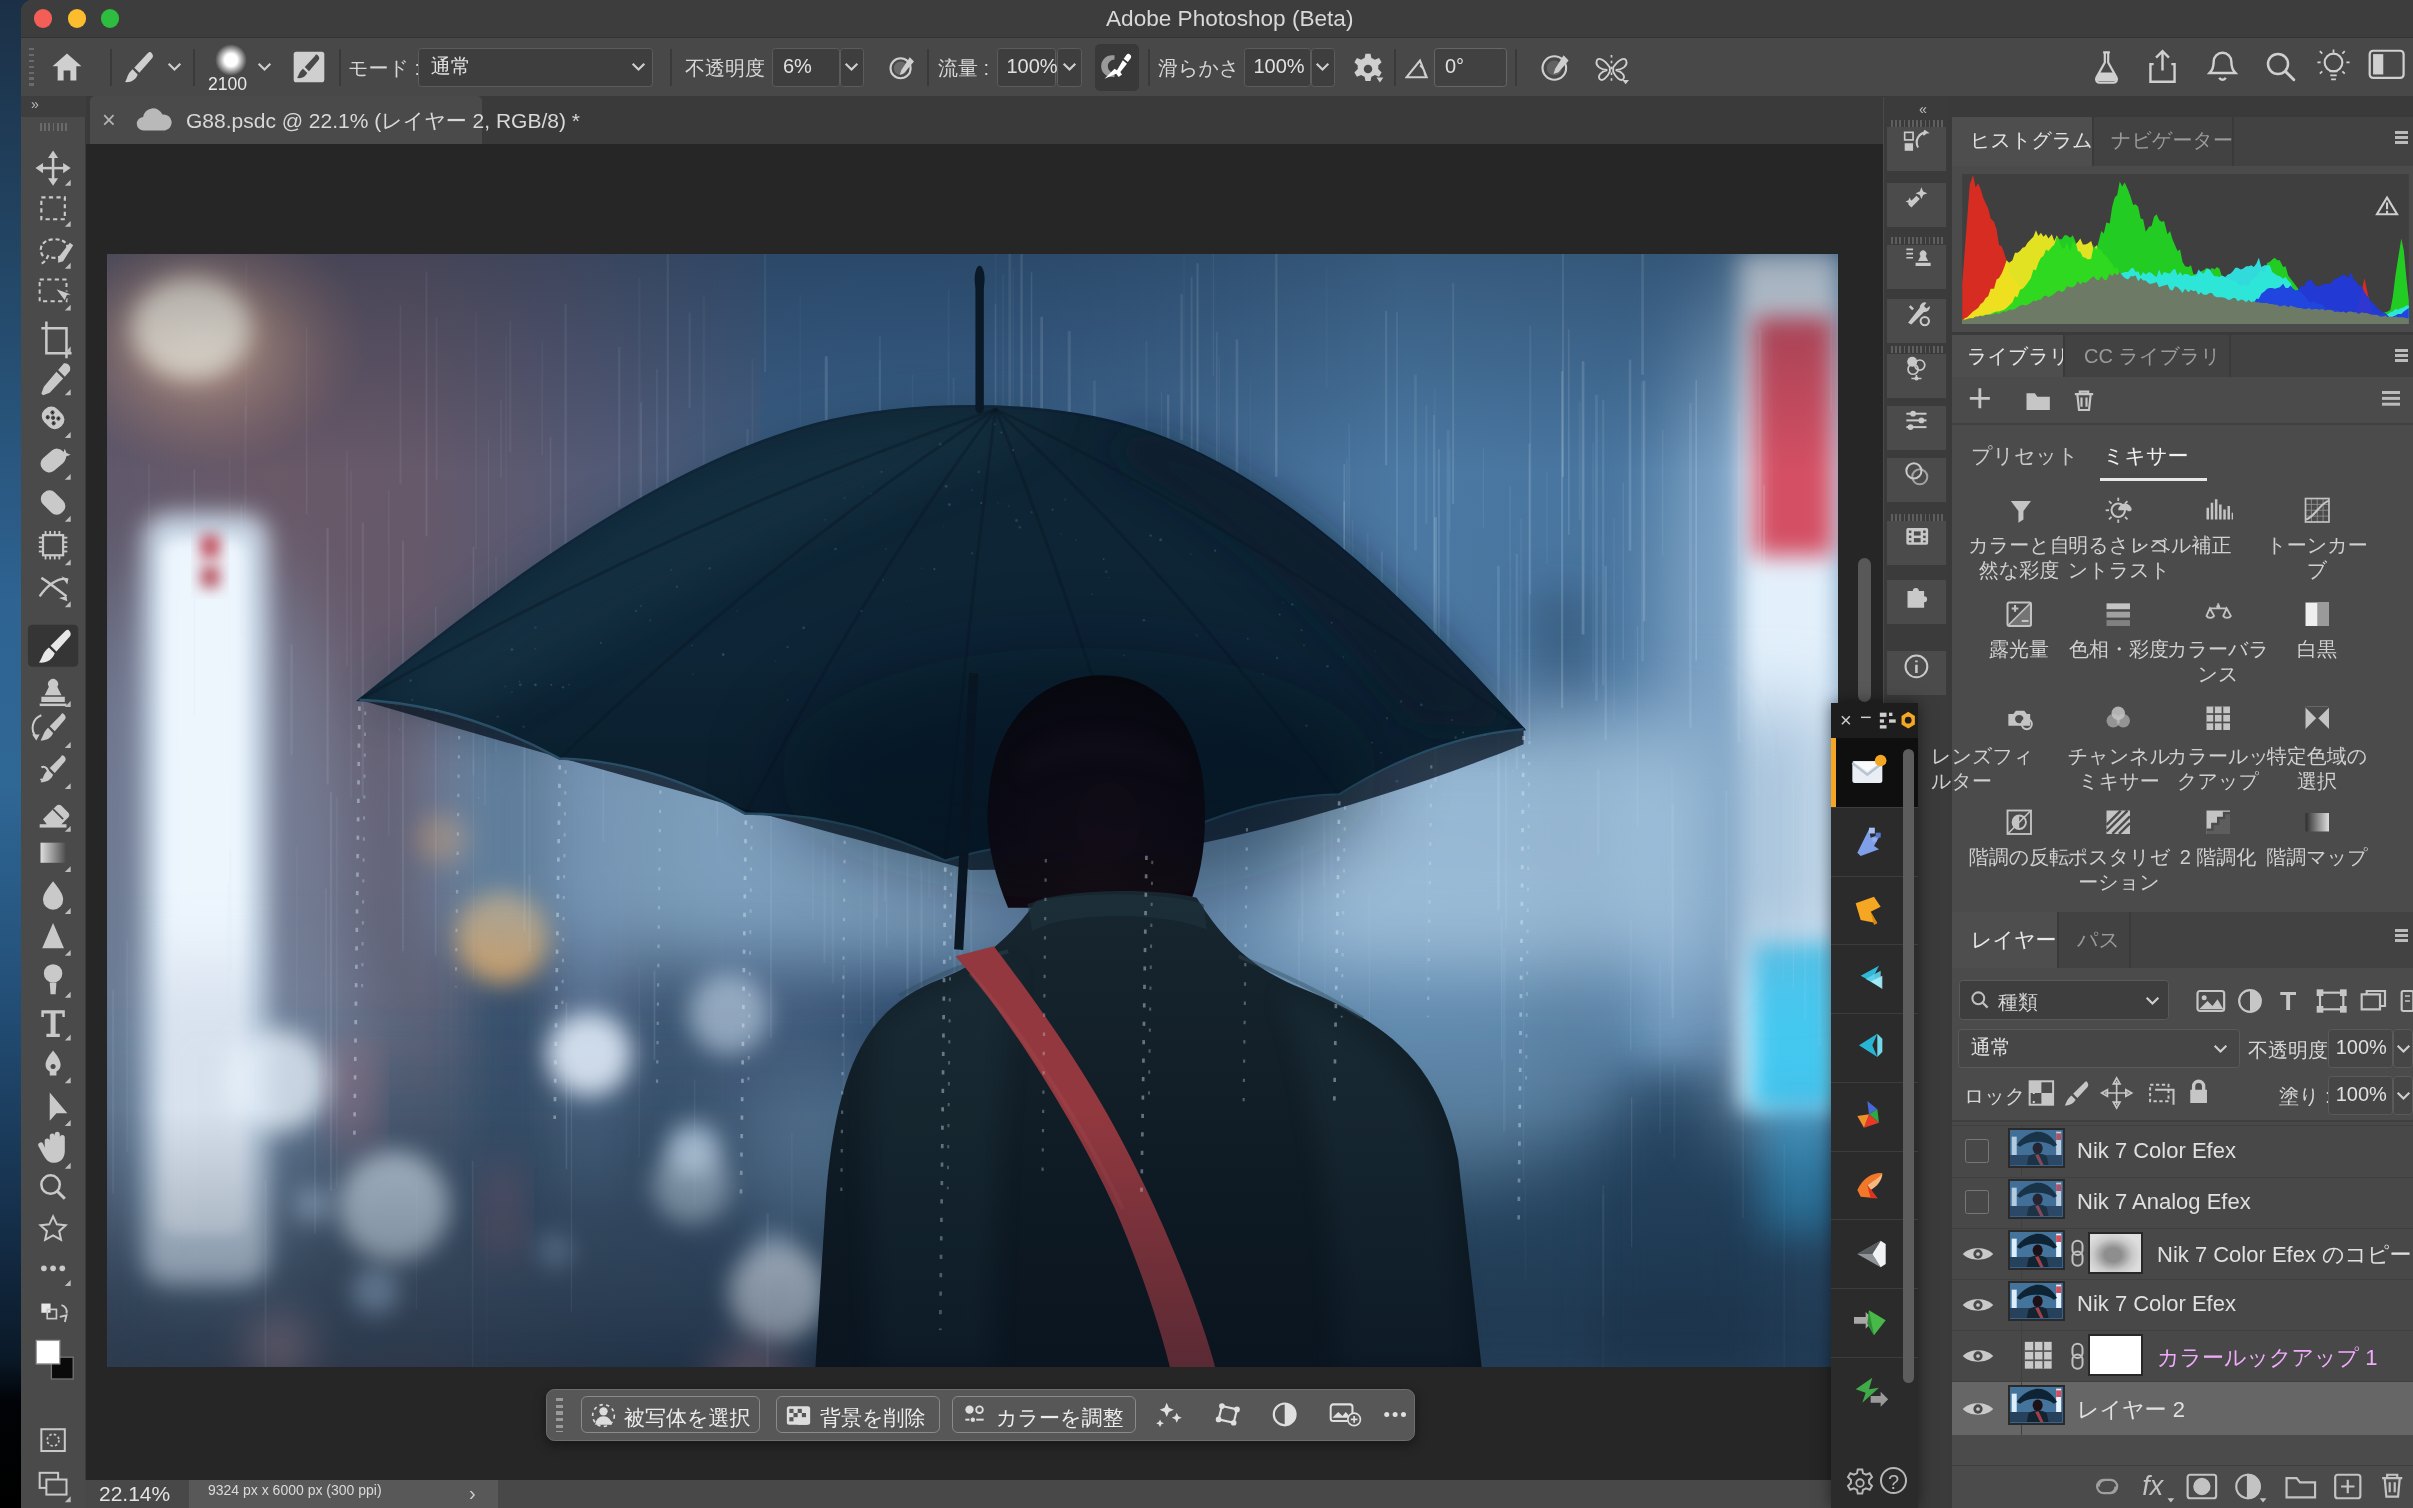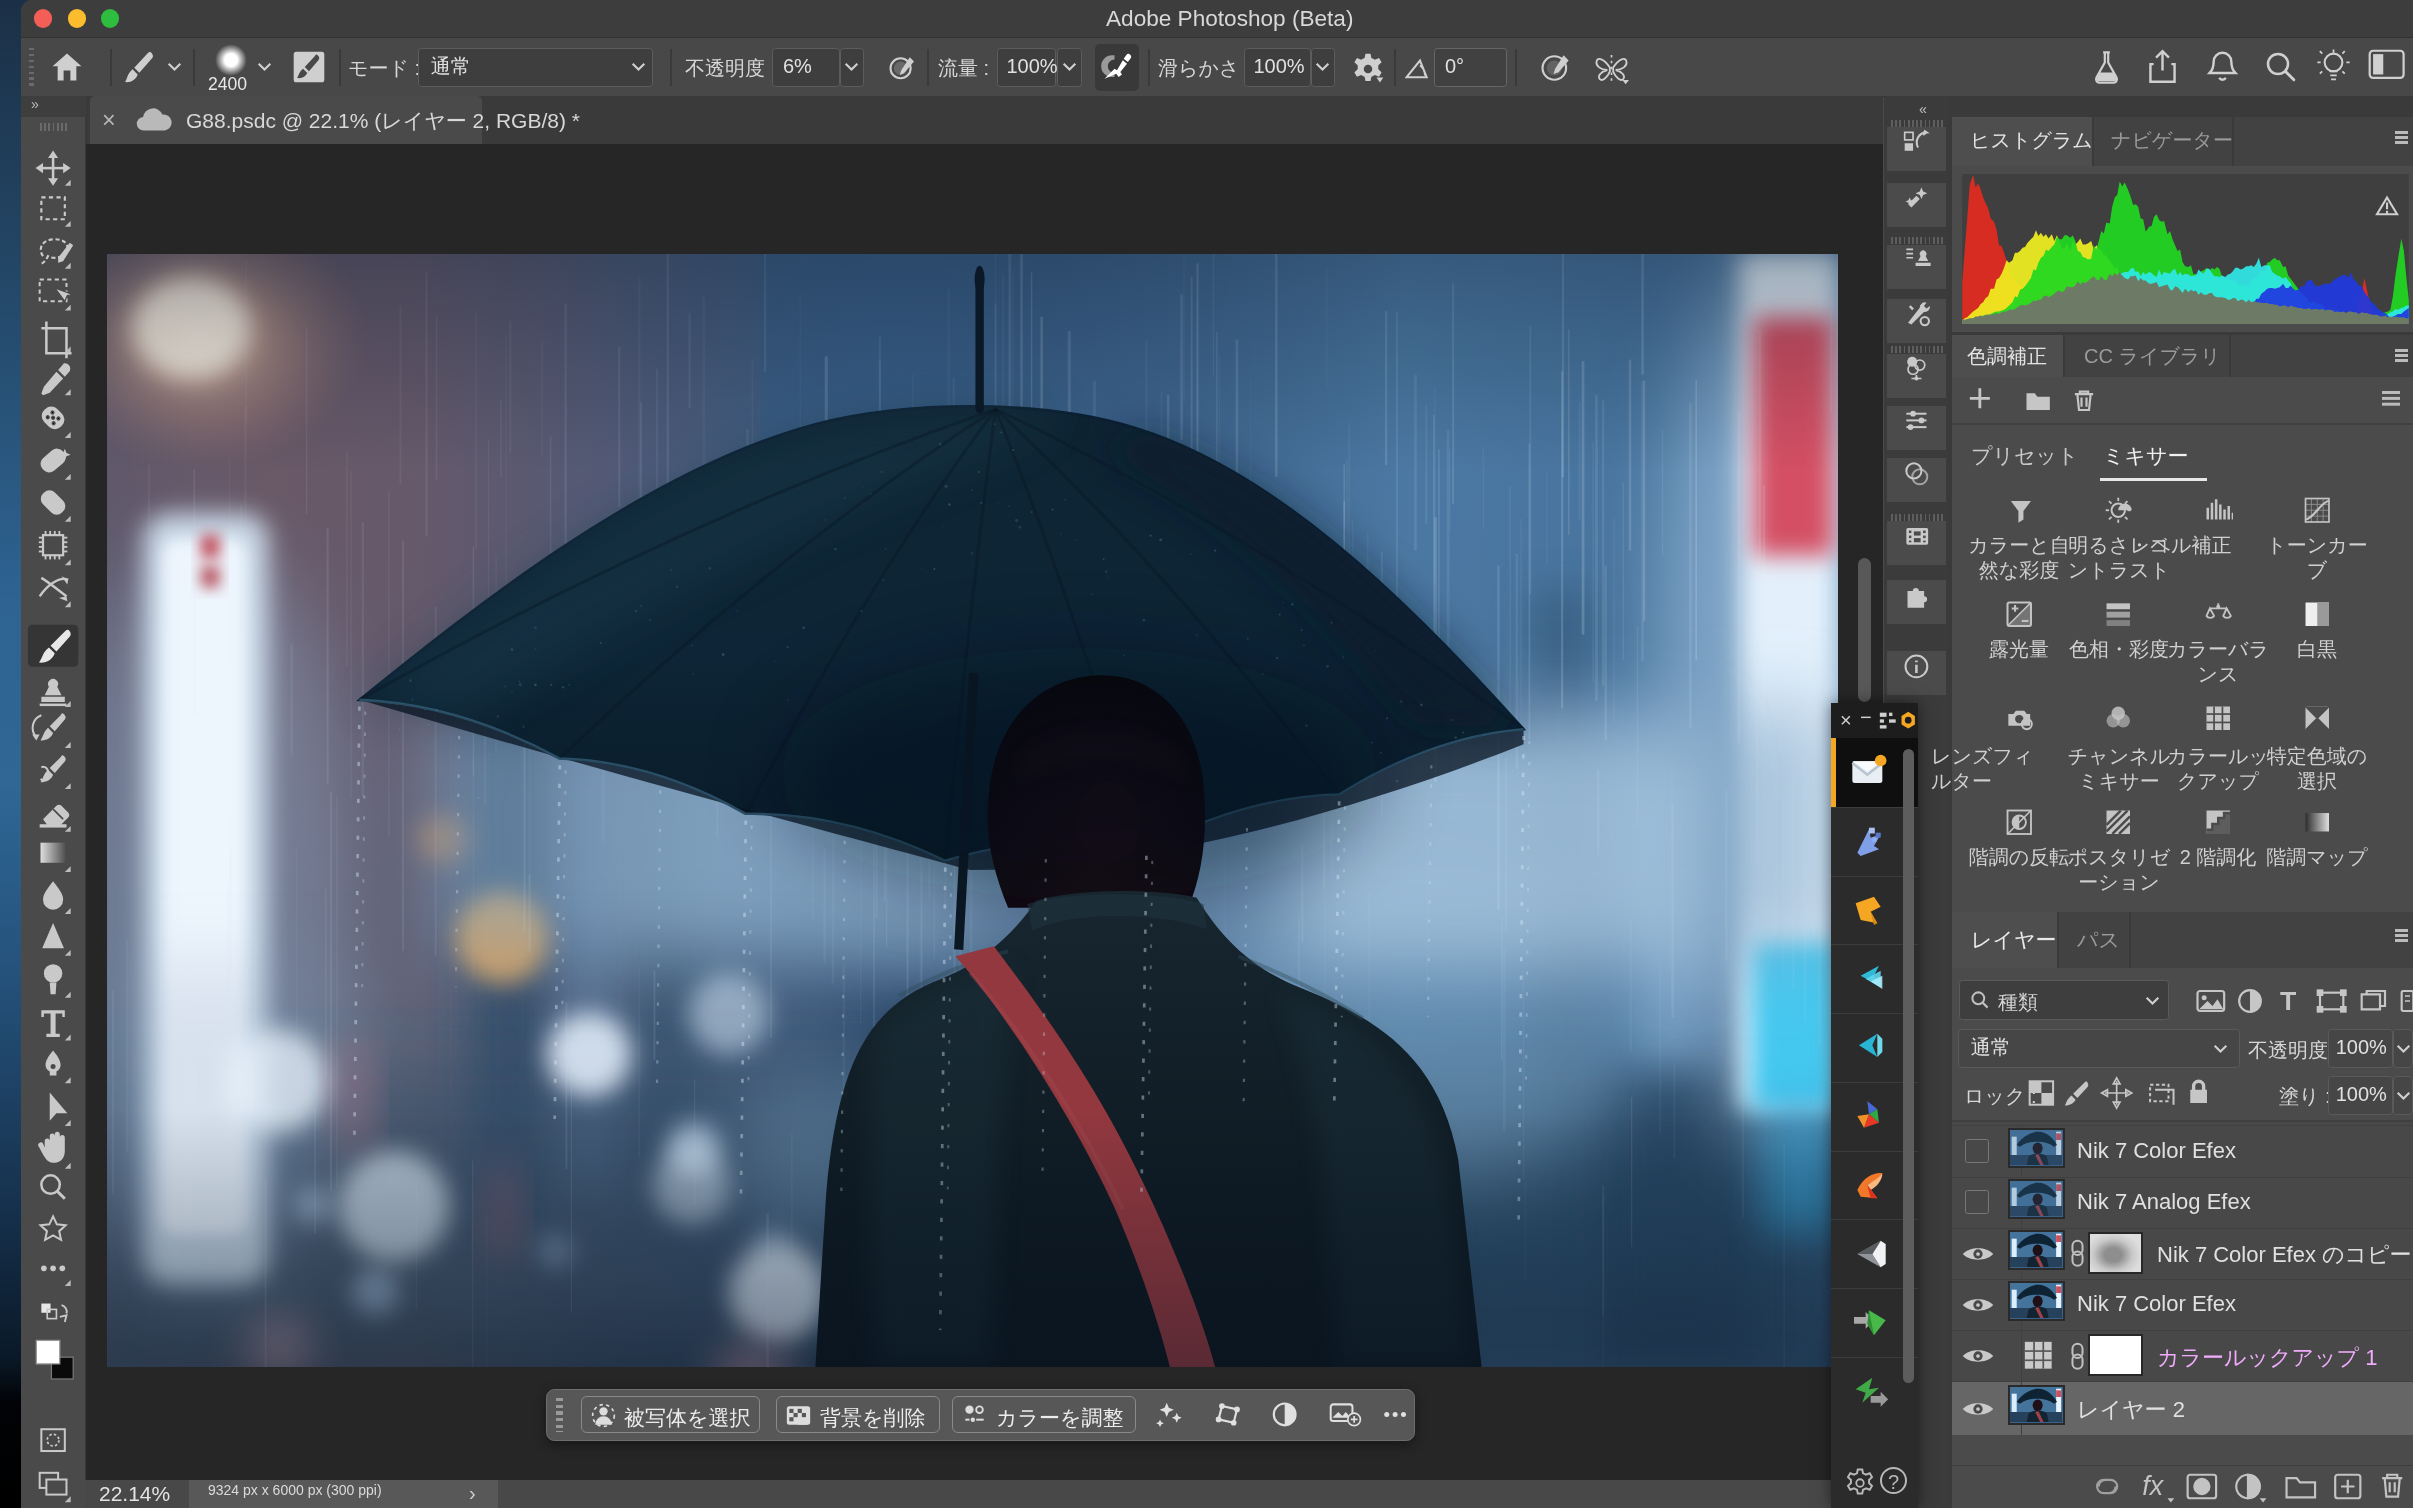--- a/index.html
+++ b/index.html
@@ -29,21 +29,21 @@
 <div class="sep" style="left:1148px"></div>
 <div class="sep" style="left:1394px"></div>
 <div class="sep" style="left:1515px"></div>
 <svg class="abs" style="left:119px;top:49px" width="39" height="39" viewBox="0 0 46 46">
     <path d="M38 4 C40 6 41 9 39 11 L24 28 L18 22 L33 6 C35 3 37 3 38 4 Z M16 24 L22 30 C20 36 14 40 7 39 C10 36 9 30 16 24 Z" fill="#cfcfcf"></path>
   </svg>
 <svg class="abs" style="left:166px;top:62px" width="17" height="10" viewBox="0 0 20 12">
     <path d="M3 2 L10 9 L17 2" stroke="#cfcfcf" stroke-width="2.6" fill="none"></path>
   </svg>
 <div class="abs" style="left:215px;top:44px;width:32px;height:32px;border-radius:50%;background:radial-gradient(circle,#fff 0 28%,rgba(255,255,255,0) 70%)"></div>
-<div class="abs t" style="left:208px;top:74px;font-size:17.6px;color:#e8e8e8">2400</div>
+<div class="abs t" style="left:208px;top:74px;font-size:17.6px;color:#e8e8e8">2100</div>
 <svg class="abs" style="left:256px;top:62px" width="17" height="10" viewBox="0 0 20 12">
     <path d="M3 2 L10 9 L17 2" stroke="#cfcfcf" stroke-width="2.6" fill="none"></path>
   </svg>
 <svg class="abs" style="left:292px;top:50px" width="34" height="34" viewBox="0 0 40 40">
     <rect x="2" y="2" width="36" height="36" rx="3" fill="#cfcfcf"></rect>
     <path d="M30 6 C32 8 33 10 31 12 L20 25 L15 20 L27 7 C28 5 29 5 30 6 Z M13 22 L18 27 C16 31 12 34 6 33 C8 30 8 26 13 22 Z" fill="#484848"></path>
   </svg>
 <div class="abs t" style="left:348px;top:55px">モード :</div>
 <div class="field" style="left:418px;top:48px;width:235px;height:39px;line-height:35px;padding-left:11.7px">通常</div>
 <svg class="abs" style="left:630px;top:62px" width="17" height="10" viewBox="0 0 20 12">
@@ -925,21 +925,21 @@
     <path d="M 0,179 L 0,175 L 3,172 L 6,171 L 9,168 L 13,164 L 16,162 L 19,160 L 22,155 L 25,153 L 28,148 L 31,146 L 34,137 L 38,137 L 41,126 L 44,124 L 47,119 L 50,112 L 53,103 L 56,106 L 60,103 L 63,94 L 66,94 L 69,92 L 72,88 L 75,87 L 78,82 L 82,78 L 85,75 L 88,67 L 91,74 L 94,70 L 97,75 L 100,72 L 103,77 L 107,72 L 110,80 L 113,73 L 116,80 L 119,89 L 122,89 L 125,82 L 129,92 L 132,80 L 135,84 L 138,81 L 141,77 L 144,84 L 147,84 L 150,83 L 154,80 L 157,90 L 160,85 L 163,89 L 166,91 L 169,96 L 172,98 L 176,104 L 179,107 L 182,113 L 185,111 L 188,121 L 191,127 L 194,132 L 198,130 L 201,134 L 204,139 L 207,145 L 210,149 L 213,153 L 216,154 L 219,157 L 223,157 L 226,160 L 229,159 L 232,161 L 235,164 L 238,166 L 241,166 L 245,167 L 248,168 L 251,168 L 254,168 L 257,168 L 260,169 L 263,169 L 266,169 L 270,170 L 273,170 L 276,171 L 279,171 L 282,171 L 285,172 L 288,172 L 292,172 L 295,172 L 298,172 L 301,172 L 304,172 L 307,172 L 310,172 L 314,172 L 317,172 L 320,172 L 323,173 L 326,172 L 329,172 L 332,173 L 335,172 L 339,172 L 342,172 L 345,172 L 348,172 L 351,173 L 354,173 L 357,173 L 361,172 L 364,172 L 367,172 L 370,173 L 373,172 L 376,173 L 379,173 L 383,173 L 386,173 L 389,173 L 392,173 L 395,173 L 398,173 L 401,173 L 404,173 L 408,173 L 411,173 L 414,173 L 417,174 L 420,173 L 423,173 L 426,173 L 430,173 L 433,173 L 436,174 L 439,173 L 442,174 L 445,174 L 448,174 L 451,173 L 455,173 L 458,172 L 461,170 L 464,170 L 467,169 L 470,169 L 473,169 L 477,170 L 480,172 L 483,172 L 486,173 L 489,173 L 492,173 L 495,173 L 499,174 L 502,174 L 505,175 L 508,175 L 511,175 L 514,175 L 517,176 L 520,176 L 524,176 L 527,177 L 530,177 L 533,177 L 533,179 Z" fill="#f0f020" opacity="0.92"></path>
     <path d="M 0,179 L 0,175 L 3,175 L 6,174 L 9,173 L 13,172 L 16,171 L 19,171 L 22,170 L 25,169 L 28,168 L 31,168 L 34,167 L 38,165 L 41,164 L 44,164 L 47,163 L 50,162 L 53,160 L 56,157 L 60,153 L 63,146 L 66,147 L 69,138 L 72,137 L 75,134 L 78,130 L 82,124 L 85,114 L 88,115 L 91,106 L 94,100 L 97,98 L 100,90 L 103,92 L 107,87 L 110,84 L 113,75 L 116,78 L 119,78 L 122,73 L 125,73 L 129,76 L 132,73 L 135,80 L 138,92 L 141,93 L 144,99 L 147,100 L 150,102 L 154,101 L 157,85 L 160,90 L 163,80 L 166,68 L 169,71 L 172,58 L 176,59 L 179,39 L 182,28 L 185,25 L 188,9 L 191,15 L 194,10 L 198,19 L 201,27 L 204,37 L 207,36 L 210,39 L 213,53 L 216,54 L 219,69 L 223,63 L 226,62 L 229,51 L 232,48 L 235,55 L 238,57 L 241,56 L 245,72 L 248,68 L 251,78 L 254,85 L 257,92 L 260,90 L 263,105 L 266,110 L 270,111 L 273,109 L 276,120 L 279,119 L 282,121 L 285,116 L 288,115 L 292,112 L 295,116 L 298,112 L 301,114 L 304,111 L 307,113 L 310,122 L 314,124 L 317,125 L 320,127 L 323,127 L 326,127 L 329,131 L 332,134 L 335,132 L 339,134 L 342,133 L 345,127 L 348,125 L 351,123 L 354,119 L 357,115 L 361,117 L 364,106 L 367,105 L 370,102 L 373,100 L 376,103 L 379,103 L 383,111 L 386,110 L 389,121 L 392,125 L 395,129 L 398,133 L 401,137 L 404,143 L 408,148 L 411,151 L 414,156 L 417,158 L 420,160 L 423,159 L 426,161 L 430,163 L 433,164 L 436,165 L 439,166 L 442,167 L 445,167 L 448,168 L 451,170 L 455,170 L 458,171 L 461,171 L 464,171 L 467,172 L 470,171 L 473,172 L 477,173 L 480,172 L 483,173 L 486,174 L 489,173 L 492,173 L 495,171 L 499,168 L 502,166 L 505,165 L 508,164 L 511,162 L 514,146 L 517,121 L 520,102 L 524,77 L 527,91 L 530,123 L 533,151 L 533,179 Z" fill="#20d820" opacity="0.92"></path>
     <path d="M 0,179 L 0,179 L 3,179 L 6,179 L 9,179 L 13,179 L 16,179 L 19,178 L 22,178 L 25,178 L 28,178 L 31,178 L 34,178 L 38,178 L 41,178 L 44,178 L 47,178 L 50,178 L 53,178 L 56,177 L 60,177 L 63,177 L 66,177 L 69,177 L 72,177 L 75,177 L 78,177 L 82,177 L 85,177 L 88,177 L 91,177 L 94,176 L 97,176 L 100,176 L 103,176 L 107,176 L 110,176 L 113,176 L 116,176 L 119,176 L 122,176 L 125,176 L 129,176 L 132,175 L 135,174 L 138,171 L 141,168 L 144,166 L 147,163 L 150,161 L 154,158 L 157,157 L 160,154 L 163,147 L 166,145 L 169,138 L 172,138 L 176,134 L 179,128 L 182,128 L 185,125 L 188,119 L 191,118 L 194,117 L 198,117 L 201,113 L 204,112 L 207,117 L 210,116 L 213,122 L 216,117 L 219,120 L 223,117 L 226,118 L 229,121 L 232,123 L 235,114 L 238,121 L 241,117 L 245,118 L 248,119 L 251,115 L 254,113 L 257,121 L 260,117 L 263,121 L 266,119 L 270,120 L 273,122 L 276,121 L 279,121 L 282,114 L 285,117 L 288,119 L 292,113 L 295,113 L 298,118 L 301,122 L 304,122 L 307,123 L 310,121 L 314,123 L 317,120 L 320,119 L 323,116 L 326,112 L 329,112 L 332,114 L 335,113 L 339,110 L 342,110 L 345,109 L 348,111 L 351,107 L 354,100 L 357,111 L 361,109 L 364,109 L 367,109 L 370,117 L 373,119 L 376,121 L 379,122 L 383,125 L 386,123 L 389,127 L 392,130 L 395,138 L 398,140 L 401,139 L 404,141 L 408,145 L 411,148 L 414,153 L 417,153 L 420,152 L 423,154 L 426,155 L 430,156 L 433,160 L 436,162 L 439,162 L 442,162 L 445,162 L 448,163 L 451,164 L 455,165 L 458,165 L 461,167 L 464,167 L 467,169 L 470,168 L 473,169 L 477,168 L 480,169 L 483,170 L 486,171 L 489,171 L 492,171 L 495,171 L 499,172 L 502,172 L 505,169 L 508,167 L 511,165 L 514,164 L 517,161 L 520,162 L 524,160 L 527,159 L 530,157 L 533,157 L 533,179 Z" fill="#30e8e8" opacity="0.92"></path>
     <path d="M 0,179 L 0,179 L 3,179 L 6,179 L 9,179 L 13,179 L 16,179 L 19,179 L 22,179 L 25,179 L 28,179 L 31,179 L 34,179 L 38,179 L 41,179 L 44,179 L 47,179 L 50,179 L 53,179 L 56,179 L 60,179 L 63,179 L 66,179 L 69,179 L 72,179 L 75,179 L 78,179 L 82,179 L 85,179 L 88,179 L 91,178 L 94,178 L 97,178 L 100,178 L 103,178 L 107,178 L 110,178 L 113,178 L 116,178 L 119,178 L 122,178 L 125,178 L 129,178 L 132,178 L 135,178 L 138,178 L 141,178 L 144,178 L 147,178 L 150,178 L 154,178 L 157,178 L 160,178 L 163,178 L 166,178 L 169,178 L 172,178 L 176,178 L 179,178 L 182,178 L 185,178 L 188,178 L 191,178 L 194,178 L 198,178 L 201,178 L 204,178 L 207,178 L 210,178 L 213,178 L 216,178 L 219,178 L 223,178 L 226,178 L 229,178 L 232,178 L 235,178 L 238,178 L 241,178 L 245,178 L 248,178 L 251,178 L 254,178 L 257,178 L 260,178 L 263,178 L 266,178 L 270,177 L 273,177 L 276,177 L 279,177 L 282,177 L 285,177 L 288,177 L 292,177 L 295,177 L 298,177 L 301,177 L 304,177 L 307,177 L 310,177 L 314,177 L 317,177 L 320,177 L 323,175 L 326,173 L 329,170 L 332,167 L 335,164 L 339,163 L 342,161 L 345,158 L 348,154 L 351,149 L 354,149 L 357,143 L 361,140 L 364,137 L 367,136 L 370,136 L 373,137 L 376,136 L 379,135 L 383,131 L 386,136 L 389,136 L 392,133 L 395,137 L 398,139 L 401,138 L 404,134 L 408,134 L 411,128 L 414,127 L 417,126 L 420,132 L 423,134 L 426,134 L 430,132 L 433,131 L 436,131 L 439,131 L 442,128 L 445,125 L 448,124 L 451,122 L 455,120 L 458,121 L 461,124 L 464,117 L 467,126 L 470,128 L 473,133 L 477,134 L 480,141 L 483,145 L 486,149 L 489,154 L 492,155 L 495,160 L 499,163 L 502,165 L 505,166 L 508,169 L 511,172 L 514,170 L 517,169 L 520,167 L 524,167 L 527,164 L 530,162 L 533,160 L 533,179 Z" fill="#2038e0" opacity="0.92"></path>
     <path d="M 0,179 L 0,173 L 3,174 L 6,173 L 9,172 L 13,172 L 16,170 L 19,170 L 22,169 L 25,170 L 28,168 L 31,168 L 34,168 L 38,167 L 41,166 L 44,167 L 47,165 L 50,164 L 53,164 L 56,162 L 60,162 L 63,161 L 66,159 L 69,157 L 72,156 L 75,157 L 78,156 L 82,154 L 85,151 L 88,152 L 91,150 L 94,150 L 97,146 L 100,145 L 103,147 L 107,145 L 110,143 L 113,140 L 116,139 L 119,141 L 122,139 L 125,134 L 129,135 L 132,135 L 135,133 L 138,128 L 141,132 L 144,129 L 147,130 L 150,128 L 154,124 L 157,122 L 160,126 L 163,127 L 166,122 L 169,126 L 172,127 L 176,119 L 179,122 L 182,118 L 185,121 L 188,117 L 191,121 L 194,124 L 198,126 L 201,122 L 204,122 L 207,121 L 210,128 L 213,124 L 216,127 L 219,127 L 223,131 L 226,131 L 229,130 L 232,129 L 235,135 L 238,134 L 241,133 L 245,132 L 248,138 L 251,139 L 254,134 L 257,135 L 260,138 L 263,142 L 266,137 L 270,141 L 273,138 L 276,140 L 279,139 L 282,144 L 285,141 L 288,144 L 292,144 L 295,142 L 298,142 L 301,146 L 304,147 L 307,147 L 310,147 L 314,148 L 317,150 L 320,150 L 323,148 L 326,148 L 329,152 L 332,150 L 335,150 L 339,153 L 342,150 L 345,153 L 348,152 L 351,153 L 354,153 L 357,154 L 361,154 L 364,154 L 367,155 L 370,155 L 373,156 L 376,156 L 379,158 L 383,157 L 386,157 L 389,159 L 392,157 L 395,158 L 398,159 L 401,160 L 404,160 L 408,161 L 411,161 L 414,160 L 417,162 L 420,161 L 423,161 L 426,162 L 430,161 L 433,163 L 436,162 L 439,162 L 442,163 L 445,165 L 448,164 L 451,165 L 455,164 L 458,166 L 461,164 L 464,164 L 467,165 L 470,165 L 473,167 L 477,165 L 480,166 L 483,166 L 486,167 L 489,168 L 492,168 L 495,168 L 499,170 L 502,170 L 505,169 L 508,171 L 511,170 L 514,171 L 517,170 L 520,171 L 524,171 L 527,171 L 530,172 L 533,172 L 533,179 Z" fill="#6d7a66" opacity="1"></path>
     <path d="M 507,28 l 12,20 h -24 Z M 507,34 v 8 M 507,44 v 3" fill="none" stroke="#cfcfcf" stroke-width="2.5"></path>
   </svg>
 <div class="abs" style="left:1952px;top:335px;width:462px;height:577px;background:#4b4b4b"></div>
 <div class="abs" style="left:1952px;top:335px;width:462px;height:42px;background:#424242"></div>
 <div class="abs" style="left:1952px;top:335px;width:111px;height:42px;background:#4e4e4e"></div>
-<div class="abs t" style="left:1967px;top:343px;color:#e2e2e2">色調補正</div>
+<div class="abs t" style="left:1967px;top:343px;color:#e2e2e2">ライブラリ</div>
 <div class="abs t" style="left:2084px;top:343px;color:#9a9a9a">CC ライブラリ</div>
 <div class="abs" style="left:2063px;top:335px;width:1.7px;height:42px;background:#3a3a3a"></div>
 <div class="abs" style="left:2229px;top:335px;width:1.7px;height:42px;background:#3a3a3a"></div>
 <div class="abs" style="left:2395px;top:349px;width:13.4px;height:2.5px;background:#bbb;box-shadow:0 5px 0 #bbb,0 10px 0 #bbb"></div>
 <svg class="abs" style="left:1966px;top:385px" width="151" height="30" viewBox="0 0 180 36">
     <path d="M16 4 v24 M4 16 h24" stroke="#c6c6c6" stroke-width="3.4"></path>
     <path d="M72 10 h10 l3 4 h15 v16 h-28 Z" fill="#c6c6c6"></path>
     <path d="M130 11 h22 M136 11 v-3 h10 v3 M133 11 l2 19 h12 l2-19 M138 15 v11 M144 15 v11" stroke="#c6c6c6" stroke-width="2.6" fill="none"></path>
   </svg>
 <div class="abs" style="left:2382px;top:391px;width:18.4px;height:2.5px;background:#bbb;box-shadow:0 5.9px 0 #bbb,0 11.7px 0 #bbb"></div>

